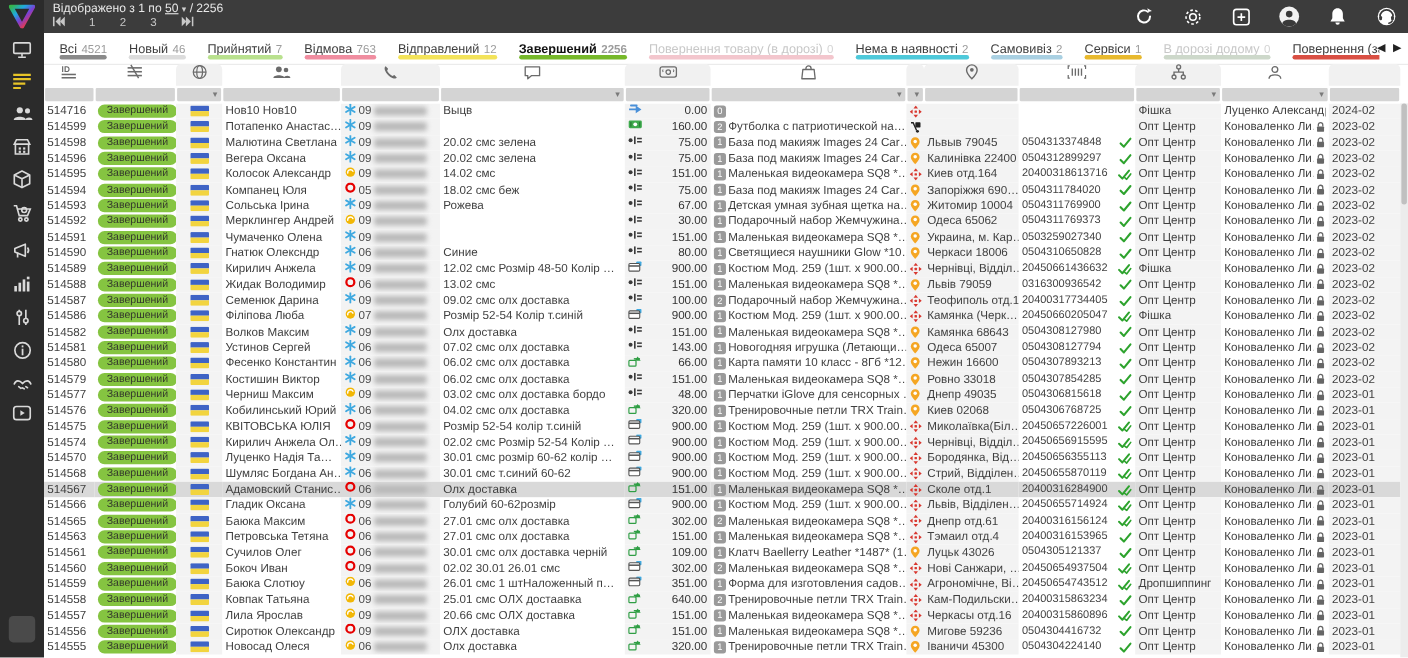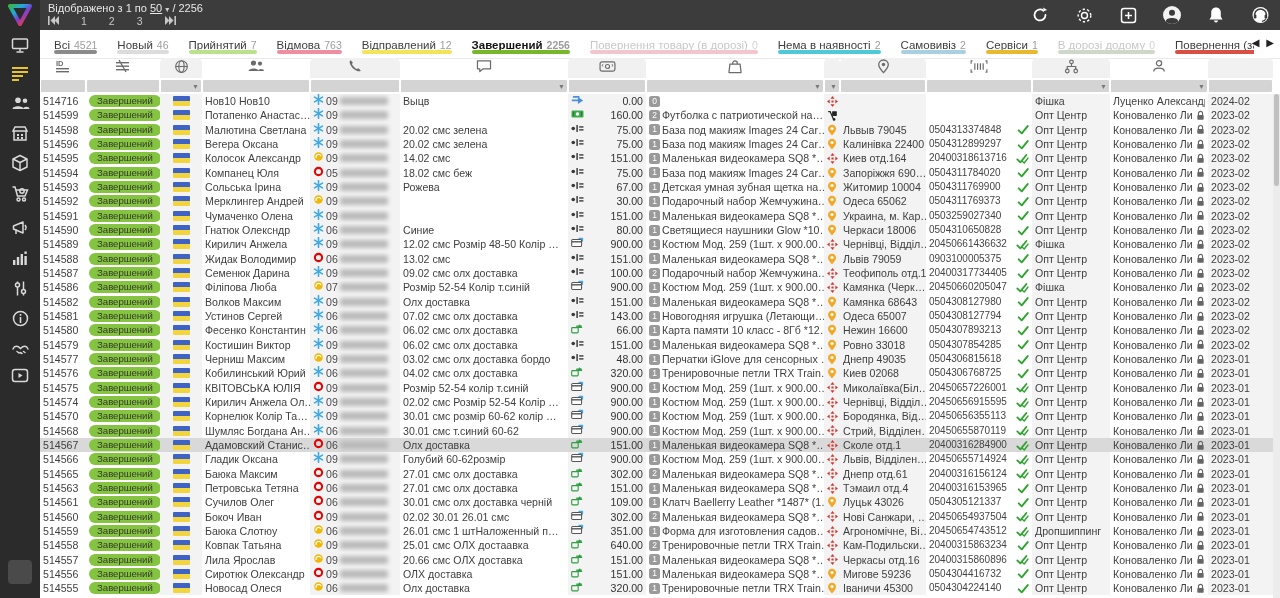--- a/index.html
+++ b/index.html
@@ -1189,21 +1189,21 @@
           </div>
           <div class="cell" style="width:178px"><span class="qty">1</span>Маленькая видеокамера SQ8 *…</div>
           <div class="cell sh" style="width:16px;padding:0 1px;justify-content:center">
             <svg width="10" height="12" viewBox="0 0 12 14">
               <path d="M6 0.8 C3.2 0.8 1.2 2.9 1.2 5.5 C1.2 8.8 6 13.4 6 13.4 C6 13.4 10.8 8.8 10.8 5.5 C10.8 2.9 8.8 0.8 6 0.8 Z" fill="#f5a623"></path>
               <circle cx="6" cy="5.3" r="1.9" fill="#fff"></circle>
             </svg>
           </div>
           <div class="cell sh" style="width:86px">Львів 79059</div>
           <div class="cell" style="width:106px">
-            <span class="ttnnum">0903100005375</span>
+            <span class="ttnnum">0316300936542</span>
             <span class="chk">
               <svg width="12" height="11" viewBox="0 0 14 12">
                 <polyline points="2,7 5.5,10.5 12.5,2" fill="none" stroke="#2ea32e" stroke-width="2.2" stroke-linecap="round" stroke-linejoin="round"></polyline>
               </svg>
             </span>
           </div>
           <div class="cell sh" style="width:78px">Опт Центр</div>
           <div class="cell" style="width:98px">
             <span class="mgr">Коноваленко Ли…</span>
             <span class="lk">
@@ -1837,21 +1837,21 @@
           <div class="cell cid" style="width:46px">514570</div>
           <div class="cell" style="width:74px">
             <span class="pill">Завершений</span>
           </div>
           <div class="cell sh" style="width:42px;justify-content:center">
             <span class="flag">
               <b></b>
               <i></i>
             </span>
           </div>
-          <div class="cell" style="width:108px">Корнелюк Колір Та…</div>
+          <div class="cell" style="width:108px">Луценко Надія Та…</div>
           <div class="cell sh" style="width:90px">
             <span><svg width="11" height="11" viewBox="0 0 14 14">
                 <g stroke="#3fa9e0" stroke-width="2.1" stroke-linecap="round">
                   <line x1="7" y1="1" x2="7" y2="13"></line>
                   <line x1="2" y1="4" x2="12" y2="10"></line>
                   <line x1="12" y1="4" x2="2" y2="10"></line>
                 </g>
               </svg></span>
             <span class="pp">09</span>
             <span class="blur"></span>

